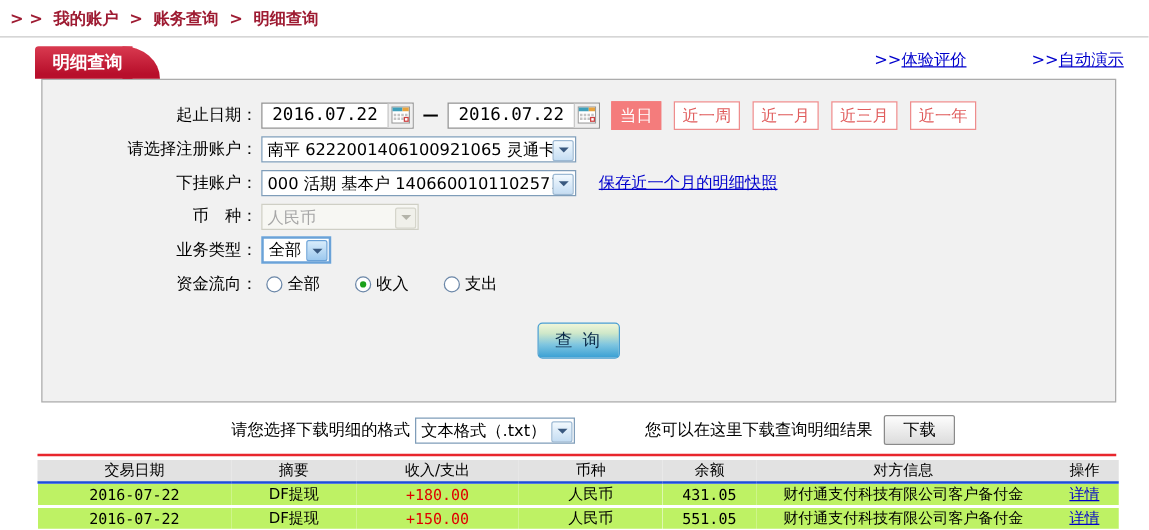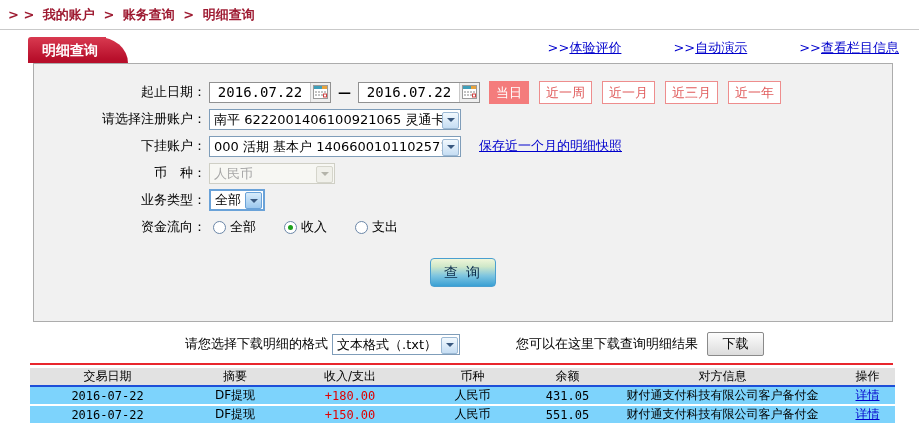--- a/index.html
+++ b/index.html
@@ -84,21 +84,21 @@
   .dlrow .dl-hint { margin-left:56px; font-size:13px; }
   .dl-btn { margin-left:9px; width:57px; height:24px; border:1px solid #8a8a8a; border-radius:2px;
     background:linear-gradient(180deg,#fdfdfd 0%,#dcdcdc 100%); font-size:13px; cursor:pointer; }
 
   .redline { margin:6px 26px 0 30px; height:2px; background:#e8262d; }
 
   
   table { margin:3px 0 0 30px; width:865px; border-collapse:collapse; table-layout:fixed; }
   th { background:#e2e2e2; font-size:12px; font-weight:normal; height:18px;
     border-bottom:2px solid #1d4ed8; padding:0; }
-  td { background:#7dd3fc; font-size:12px; height:18px; text-align:center;
+  td { background:#bef264; font-size:12px; height:18px; text-align:center;
     border-bottom:2px solid #fff; padding:0; white-space:nowrap; overflow:hidden; }
   .mono { font-family:"DejaVu Sans Mono","Liberation Mono",monospace; }
   .amount { color:#e00000; }
   .detail-link { color:#0000cc; text-decoration:underline; cursor:pointer; }
 </style>
 </head>
 <body>
 
 <div class="breadcrumb">
   <span>&gt; &gt;</span>
@@ -107,21 +107,20 @@
   <span>账务查询</span>
   <span>&gt;</span>
   <span>明细查询</span>
 </div>
 
 <div class="tabrow">
   <div class="tab">明细查询</div>
   <div class="toplinks">
     <a class="toplink"><span>&gt;&gt;</span><span class="lk">体验评价</span></a>
     <a class="toplink"><span>&gt;&gt;</span><span class="lk">自动演示</span></a>
-    <a class="toplink"><span>&gt;&gt;</span><span class="lk">查看栏目信息</span></a>
   </div>
 </div>
 
 <div class="panel">
 
   <div class="frow">
     <div class="flabel">起止日期：</div>
     <div class="fctrl">
       <div class="datebox">
         <span class="date-text">2016.07.22</span>

